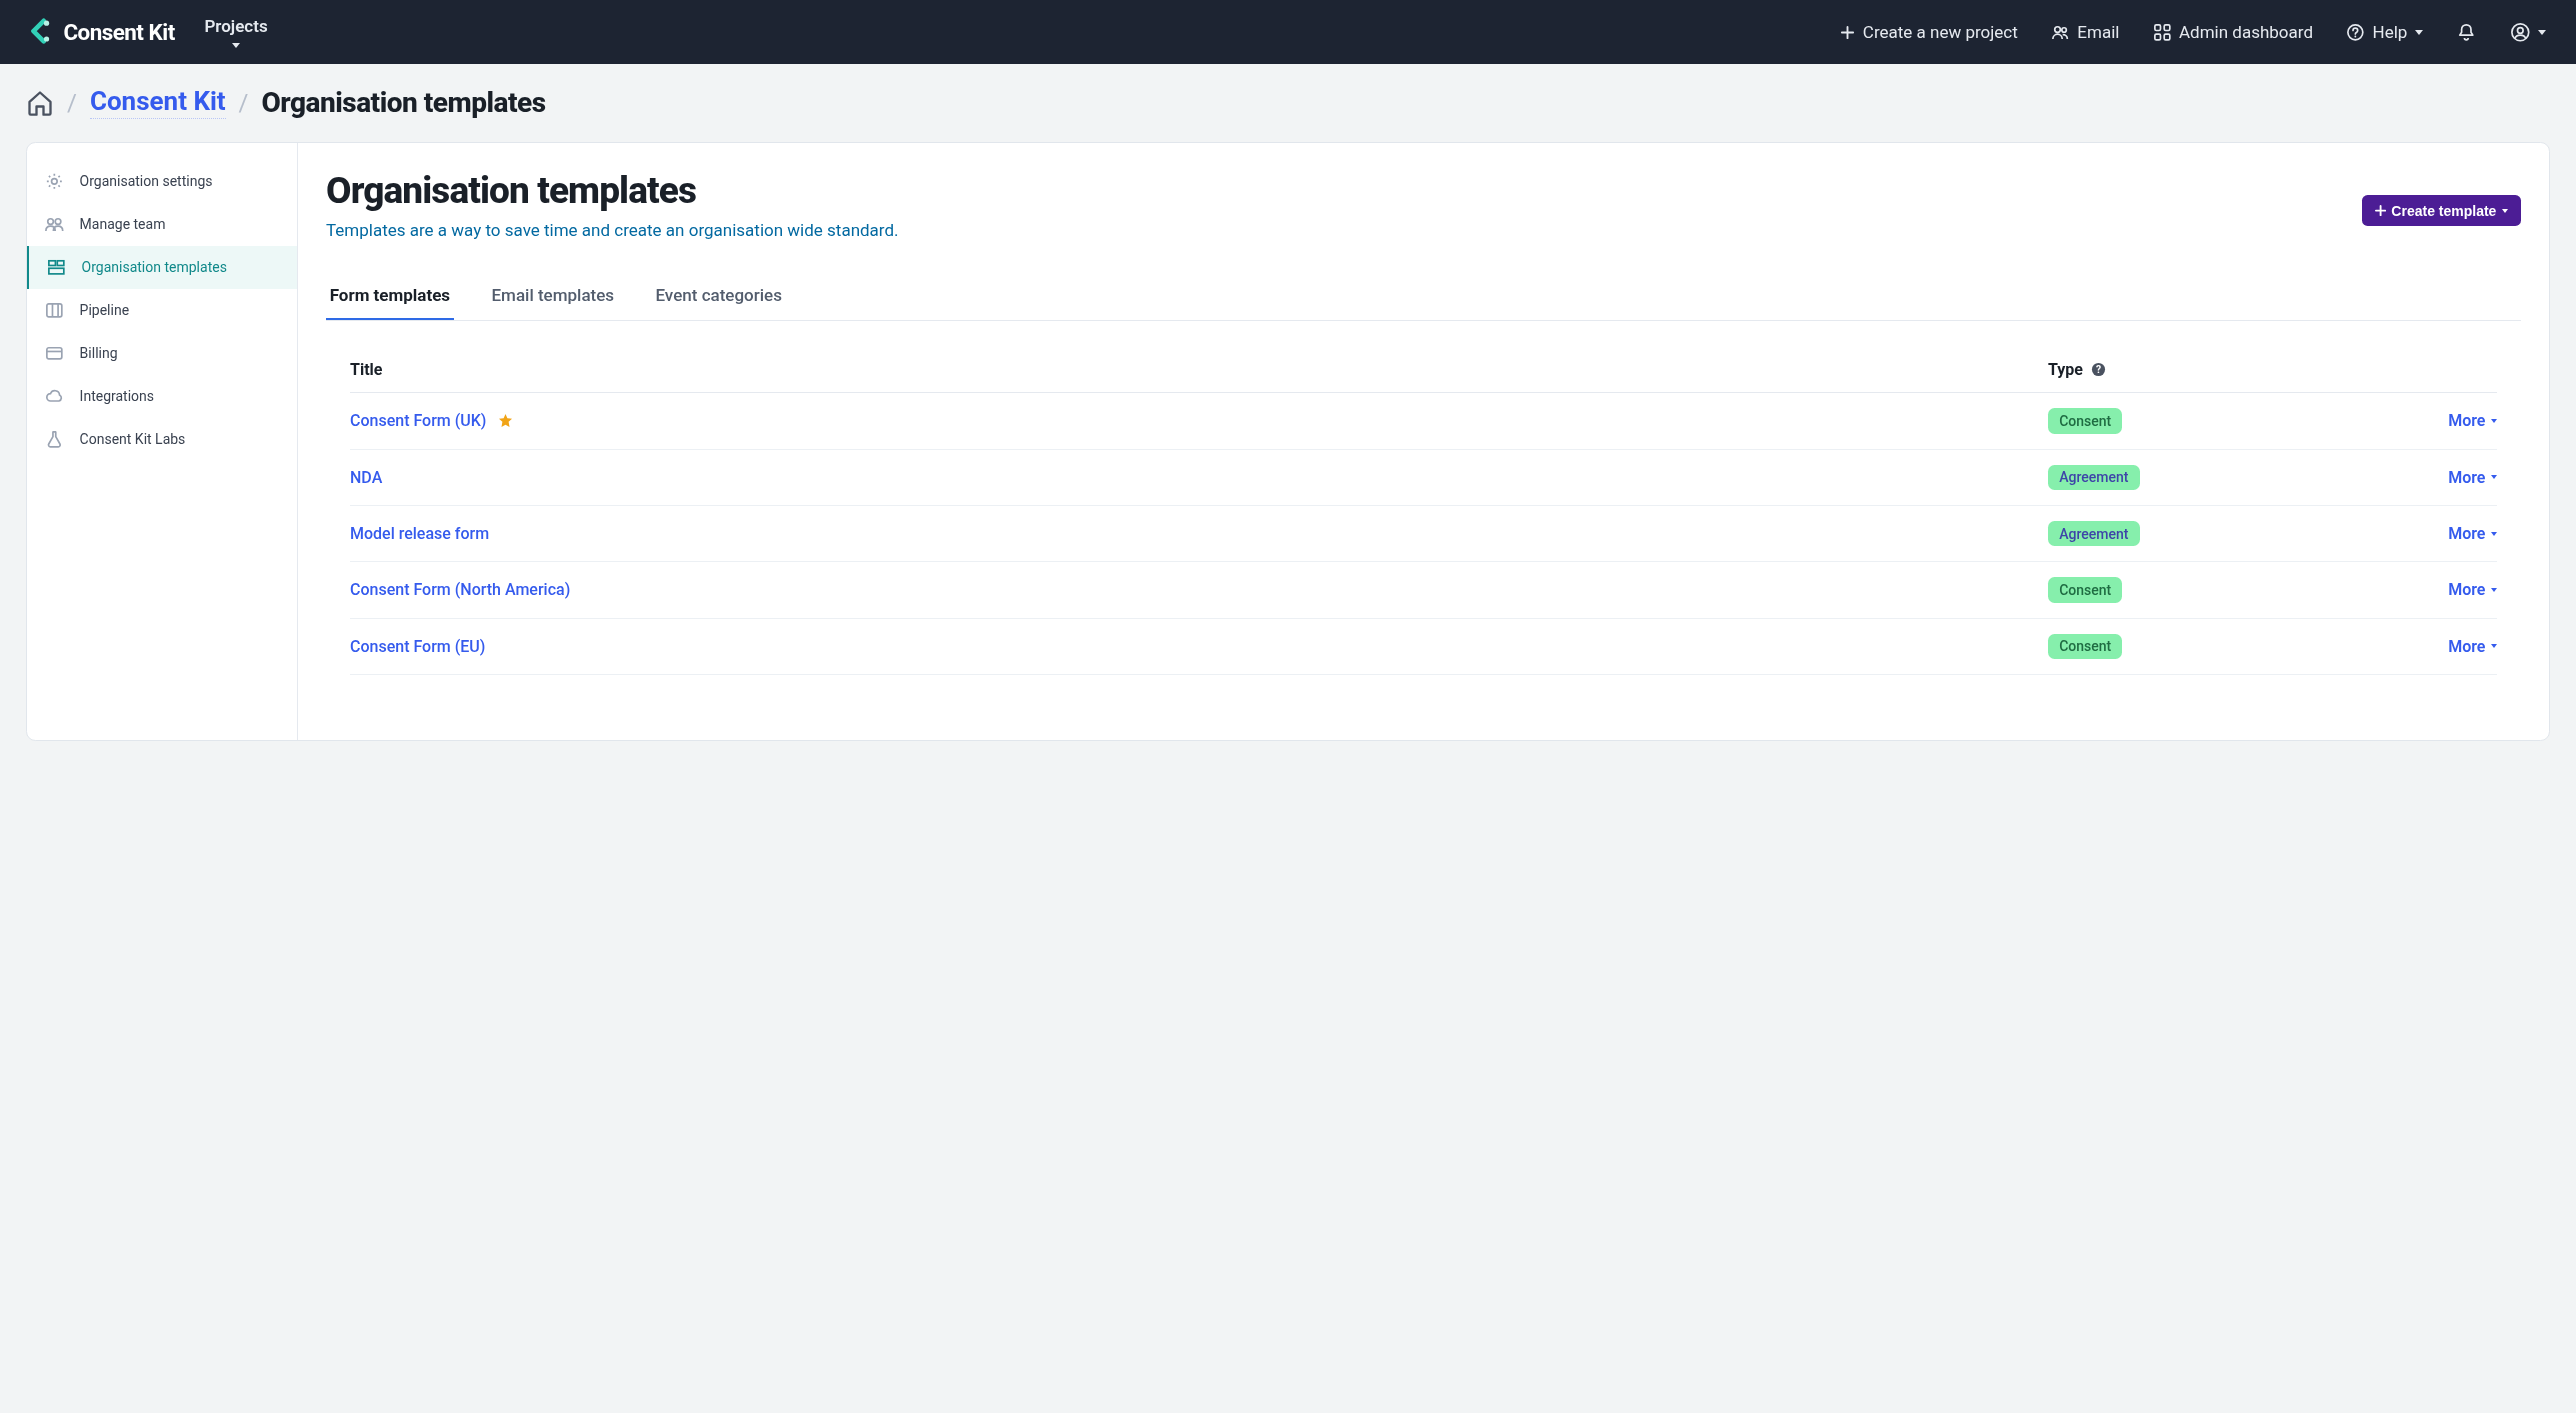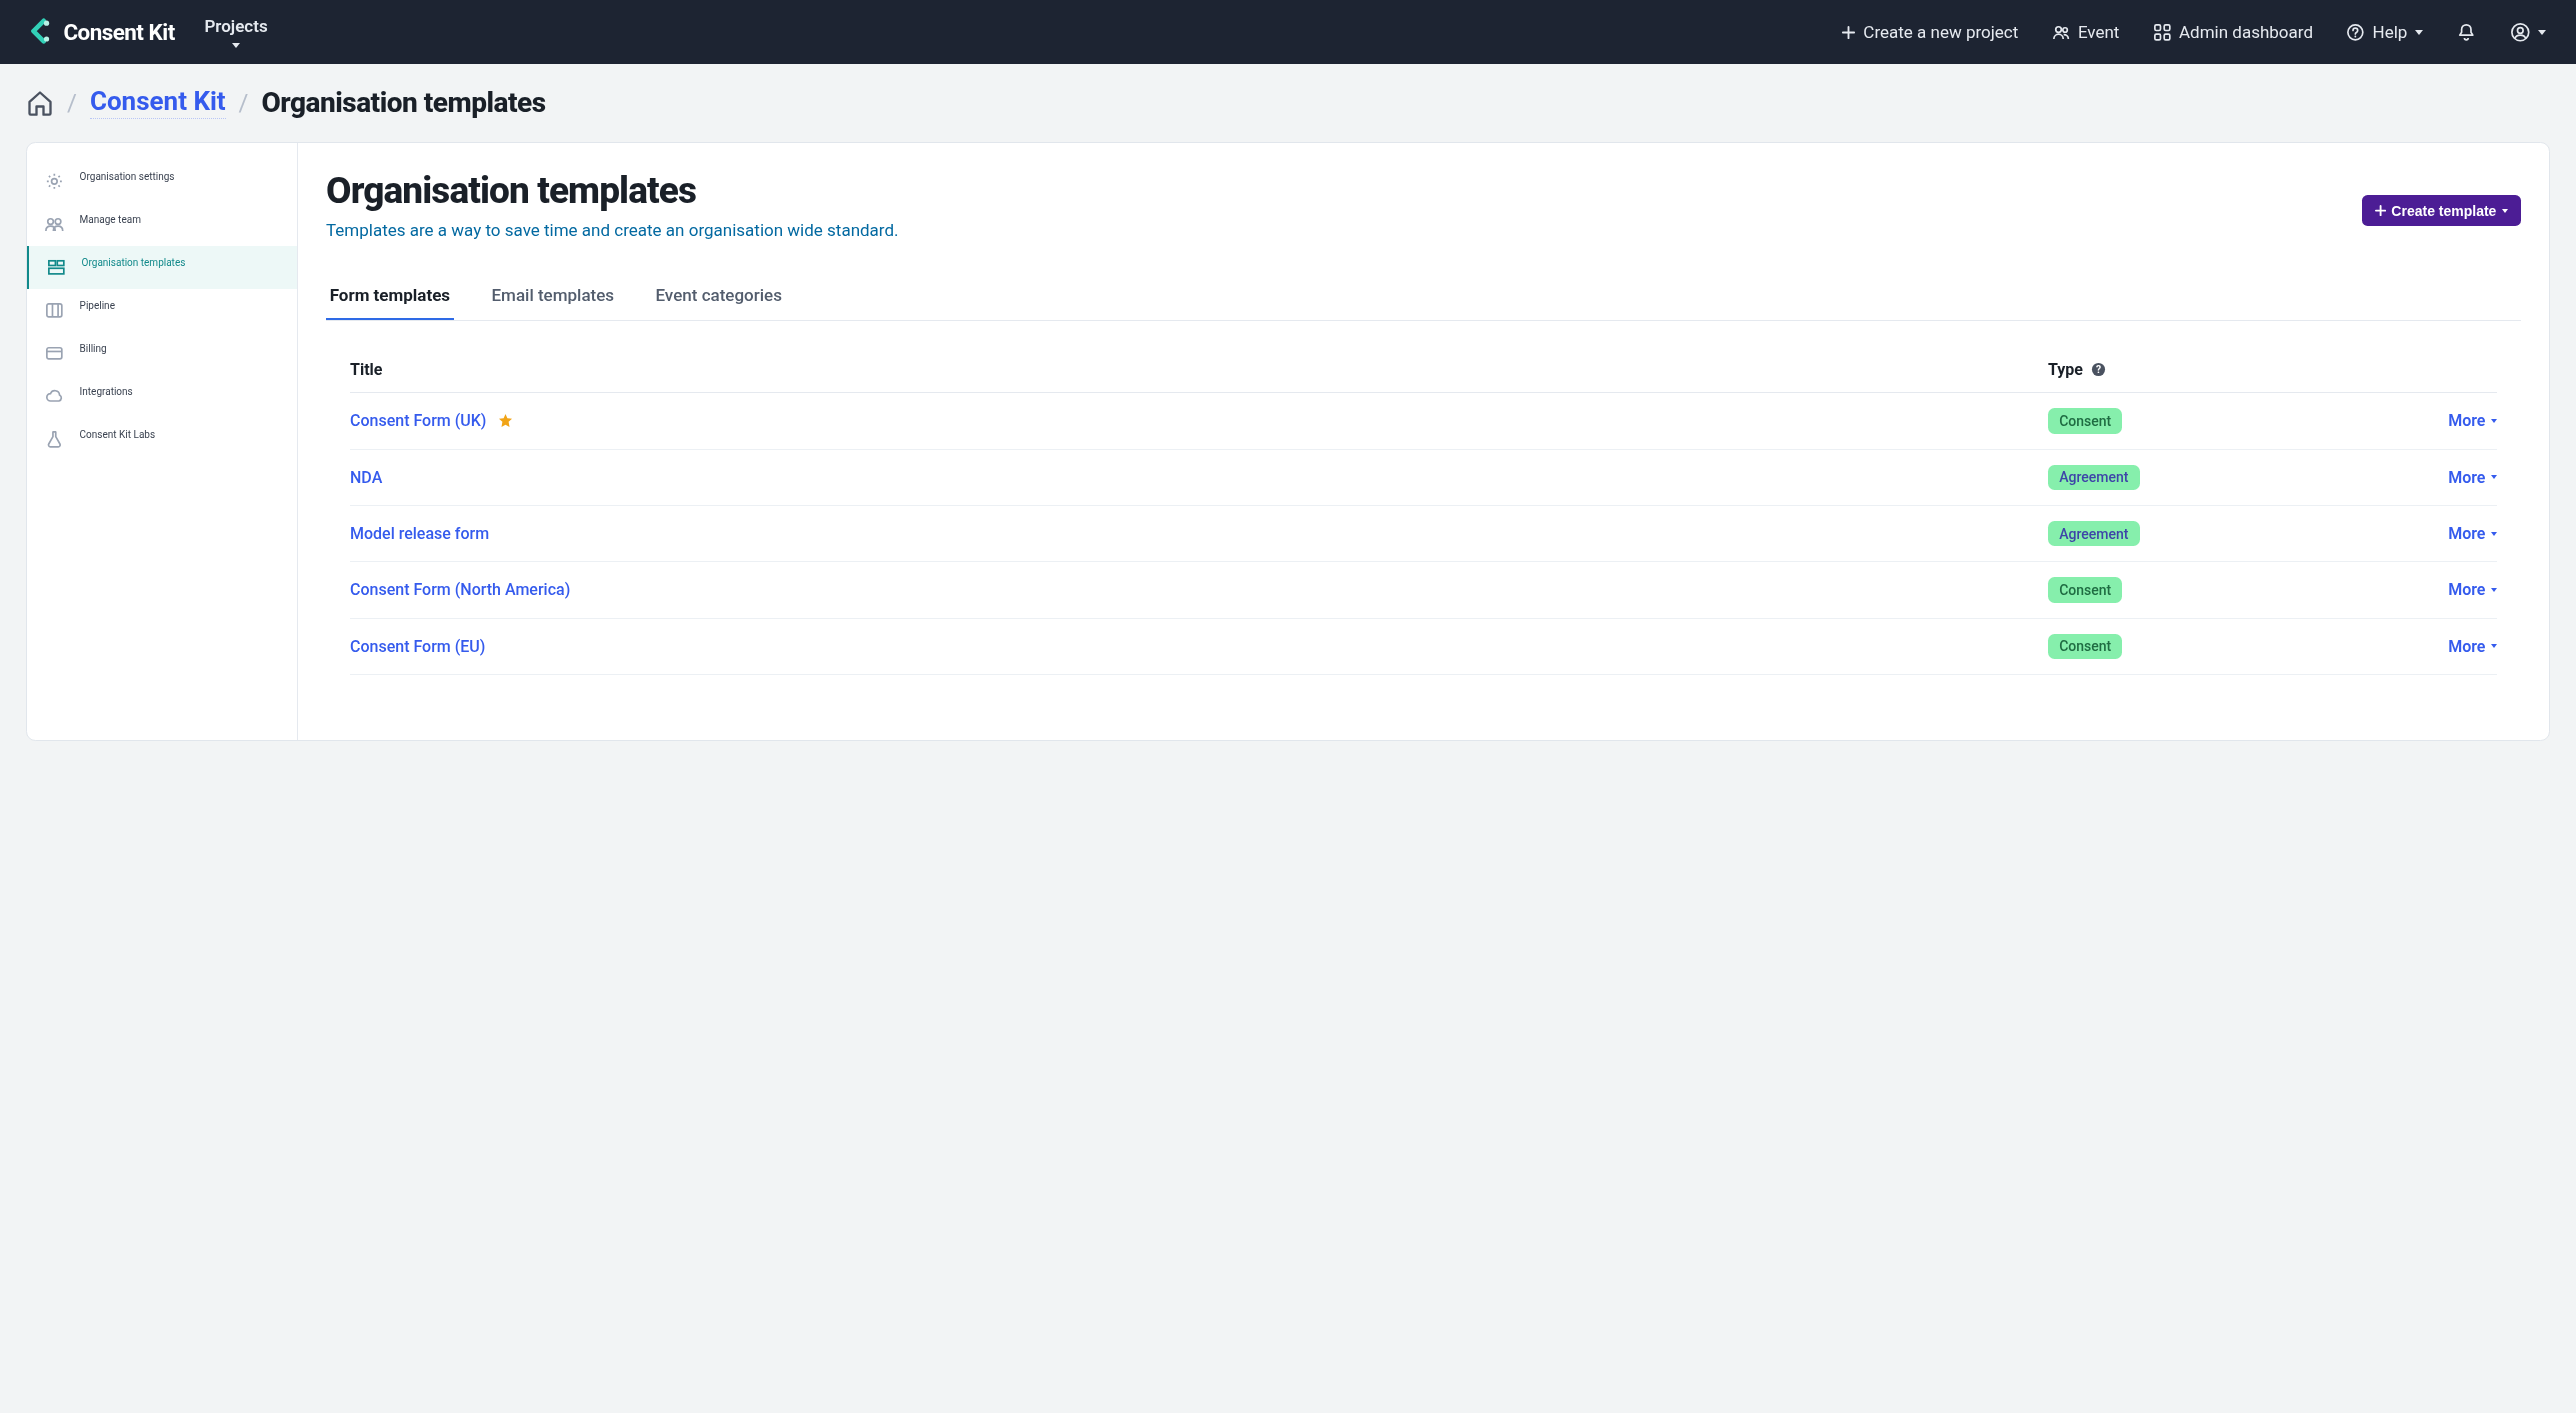--- a/index.html
+++ b/index.html
@@ -53,25 +53,25 @@
   min-height:599px;
 }
 
 
 .sidebar {
   width:271px;
   border-right:0.9px solid #e5e9ef;
   padding:17px 0;
 }
 .side-item {
-  display:flex; gap:15px;
+  display:flex; align-items:center; gap:15px;
   padding:11.2px 17px;
   color:#3a4250;
   cursor:pointer;
-  font-size:10px;
+  font-size:14px;
 }
 .side-item .ico { width:20.6px; height:20.6px; display:flex; align-items:center; justify-content:center; color:#9aa3b2; }
 .side-item.active {
   color:#11898a;
   background:#edf8f7;
   border-left:2.8px solid #11898a;
 }
 .side-item.active .ico { color:#11898a; }
 
 
@@ -143,21 +143,21 @@
     <span>Create a new project</span>
   </div>
 
   <div class="topnav-item">
     <svg width="18.7" height="18.7" viewBox="0 0 20 20">
         <circle cx="7" cy="7" r="3" stroke="#e5e9ef" stroke-width="1.8" fill="none"></circle>
         <path d="M2 17c0-3 2.5-5 5-5s5 2 5 5" stroke="#e5e9ef" stroke-width="1.8" fill="none"></path>
         <circle cx="14" cy="7.5" r="2.4" stroke="#e5e9ef" stroke-width="1.8" fill="none"></circle>
         <path d="M12.5 12.5c3 0 5 2 5 4.5" stroke="#e5e9ef" stroke-width="1.8" fill="none"></path>
       </svg>
-    <span>Event</span>
+    <span>Email</span>
   </div>
 
   <div class="topnav-item">
     <svg width="18.7" height="18.7" viewBox="0 0 20 20">
         <rect x="2" y="2" width="6" height="6" rx="1.5" stroke="#e5e9ef" stroke-width="1.8" fill="none"></rect>
         <rect x="12" y="2" width="6" height="6" rx="1.5" stroke="#e5e9ef" stroke-width="1.8" fill="none"></rect>
         <rect x="2" y="12" width="6" height="6" rx="1.5" stroke="#e5e9ef" stroke-width="1.8" fill="none"></rect>
         <rect x="12" y="12" width="6" height="6" rx="1.5" stroke="#e5e9ef" stroke-width="1.8" fill="none"></rect>
       </svg>
     <span>Admin dashboard</span>

